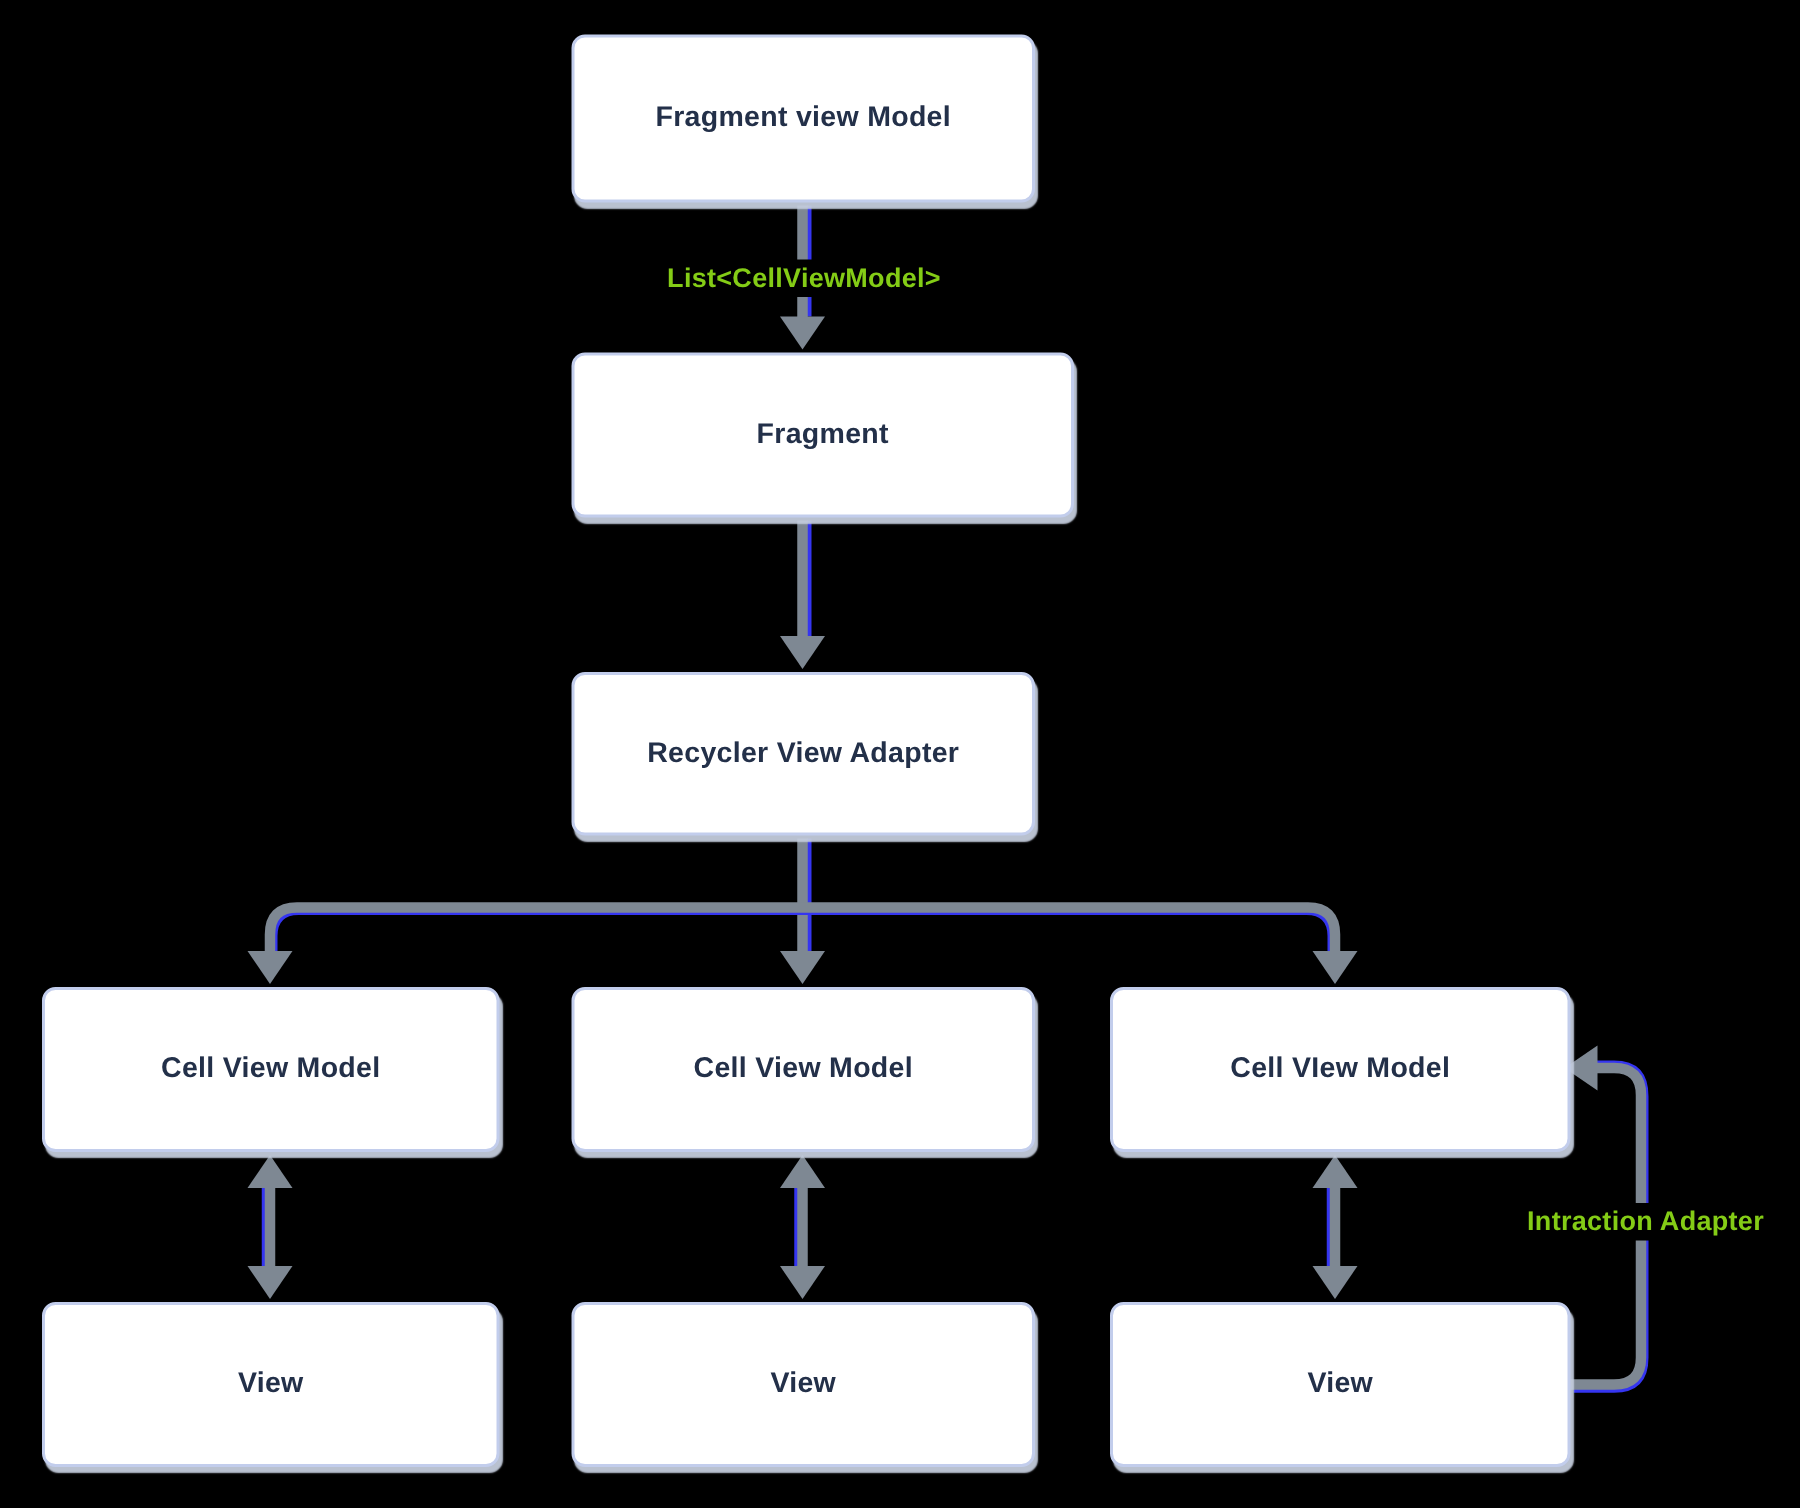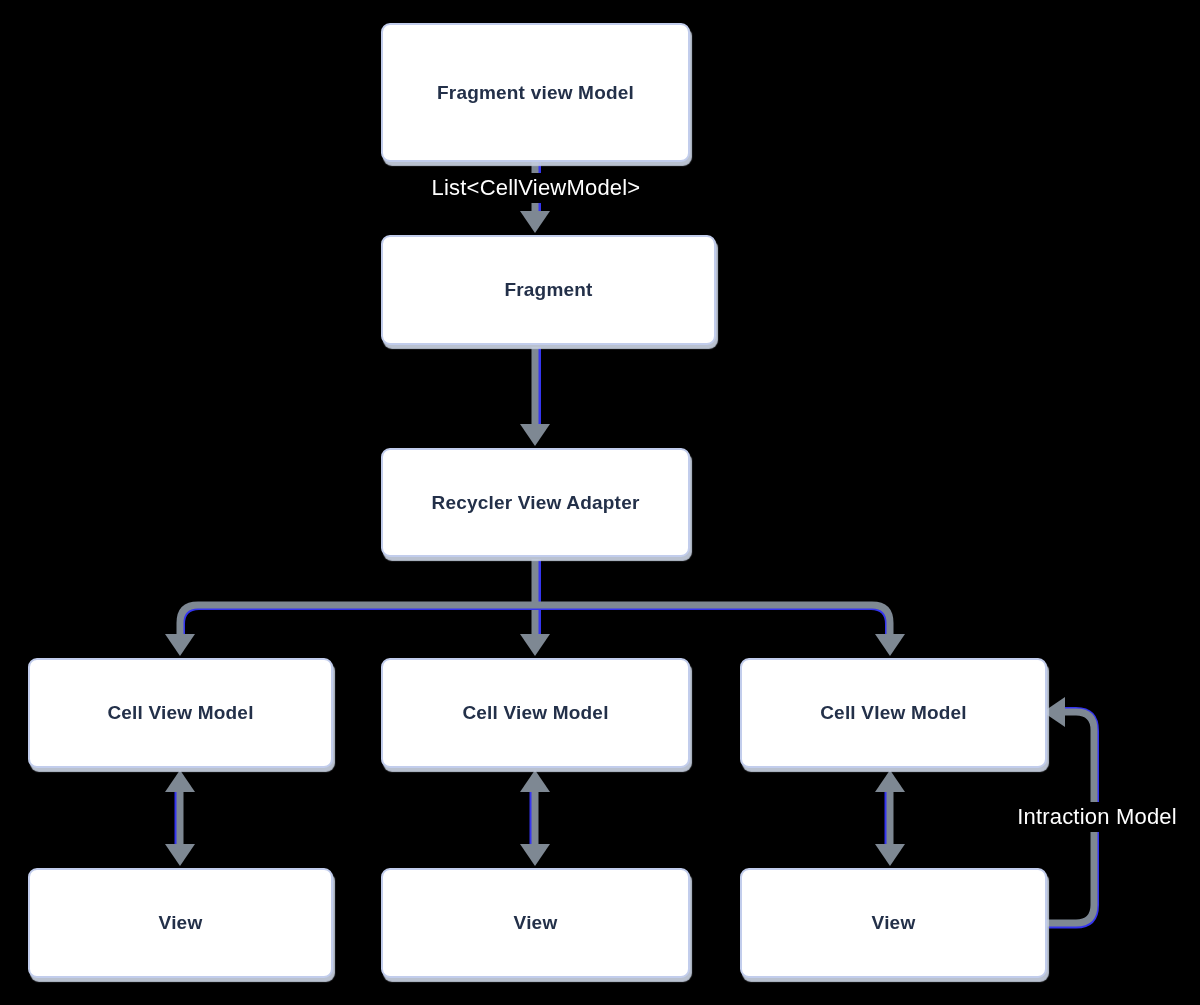--- a/index.html
+++ b/index.html
@@ -36,23 +36,23 @@
   }
   #arrow-layer {
     position: absolute;
     left: 0;
     top: 0;
     z-index: 1;
   }
   .edge-label {
     position: absolute;
     background: #000000;
-    color: #ffffff;
-    font-size: 22px;
-    font-weight: 400;
+    color: #84cc16;
+    font-size: 18px;
+    font-weight: 700;
     letter-spacing: 0.2px;
     padding: 2px 6px;
     white-space: nowrap;
     z-index: 2;
     transform: translateX(-50%);
   }
 </style>
 </head>
 <body>
 
@@ -108,23 +108,23 @@
 
     <g>
       <path d="M1049,927 H1076 Q1097.5,927 1097.5,905 V731 Q1097.5,708.5 1076,708.5 H1062" stroke="#3535f0" stroke-width="3" fill="none"></path>
       <path d="M1047,923 H1076 Q1094,923 1094,905 V730 Q1094,712 1076,712 H1063" stroke="#7e8893" stroke-width="7" fill="none"></path>
       <polygon points="1043,712 1065,697 1065,727" fill="#7e8893"></polygon>
     </g>
   </svg>
 
   <div class="edge-label" style="left:536px; top:173px;">List&lt;CellViewModel&gt;</div>
 
-  <div class="edge-label" style="left:1097px; top:802px;">Intraction Model</div>
+  <div class="edge-label" style="left:1097px; top:802px;">Intraction Adapter</div>
 
-  <div class="node" style="left:381px; top:23px; width:309px; height:139px;">
+  <div class="node" style="left:381px; top:23px; width:309px; height:112px;">
     <span class="node-label">Fragment view Model</span>
   </div>
 
   <div class="node" style="left:381px; top:235px; width:335px; height:110px;">
     <span class="node-label">Fragment</span>
   </div>
 
   <div class="node" style="left:381px; top:448px; width:309px; height:109px;align-items:center;">
     <span class="node-label">Recycler View Adapter</span>
   </div>

